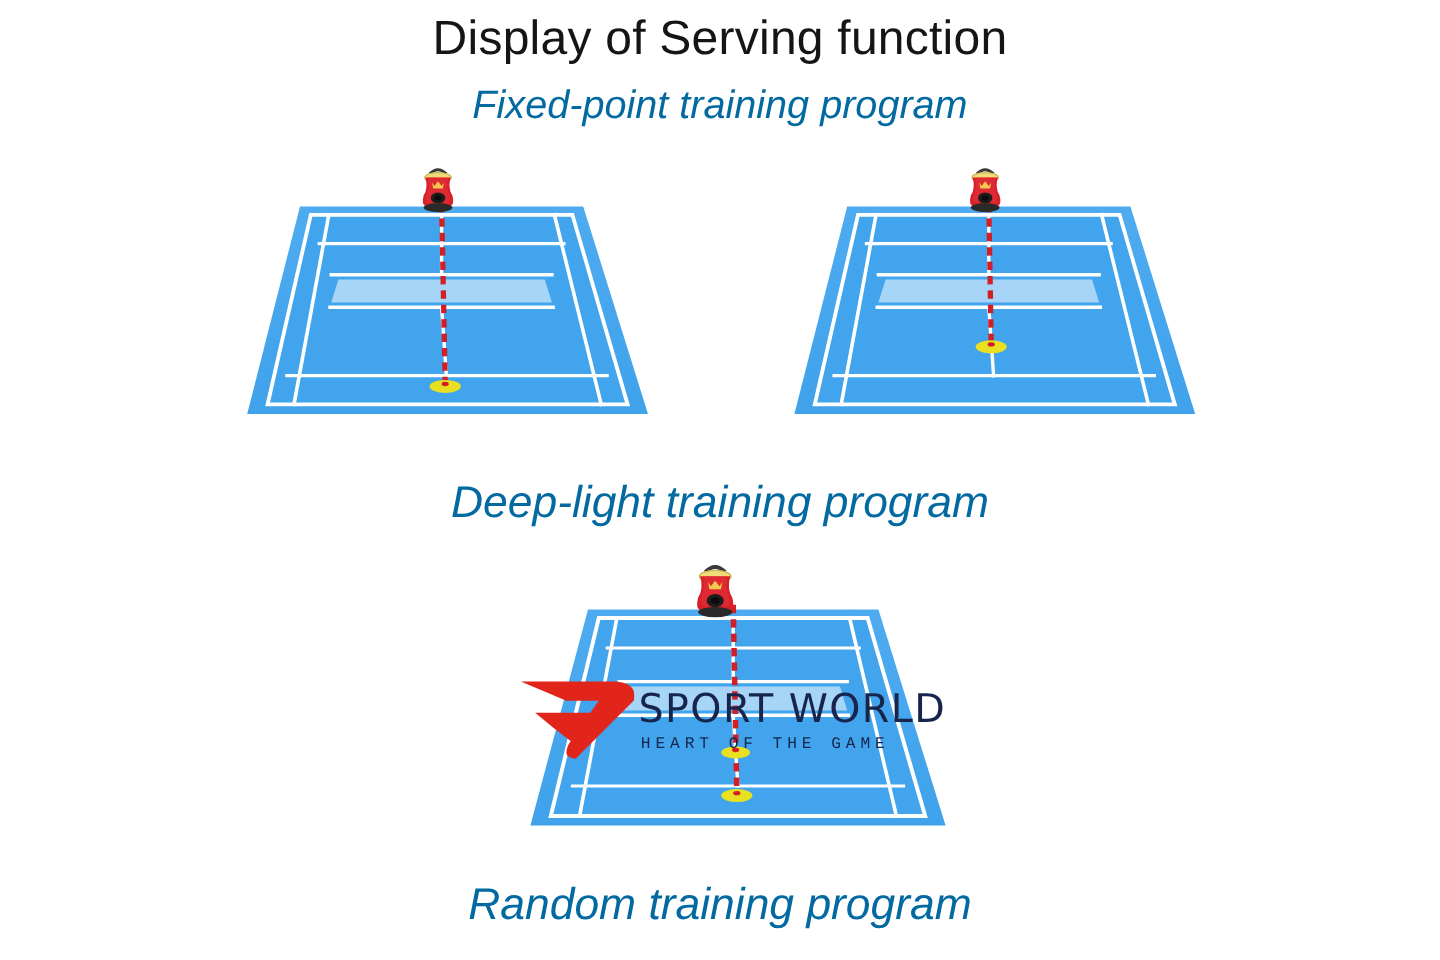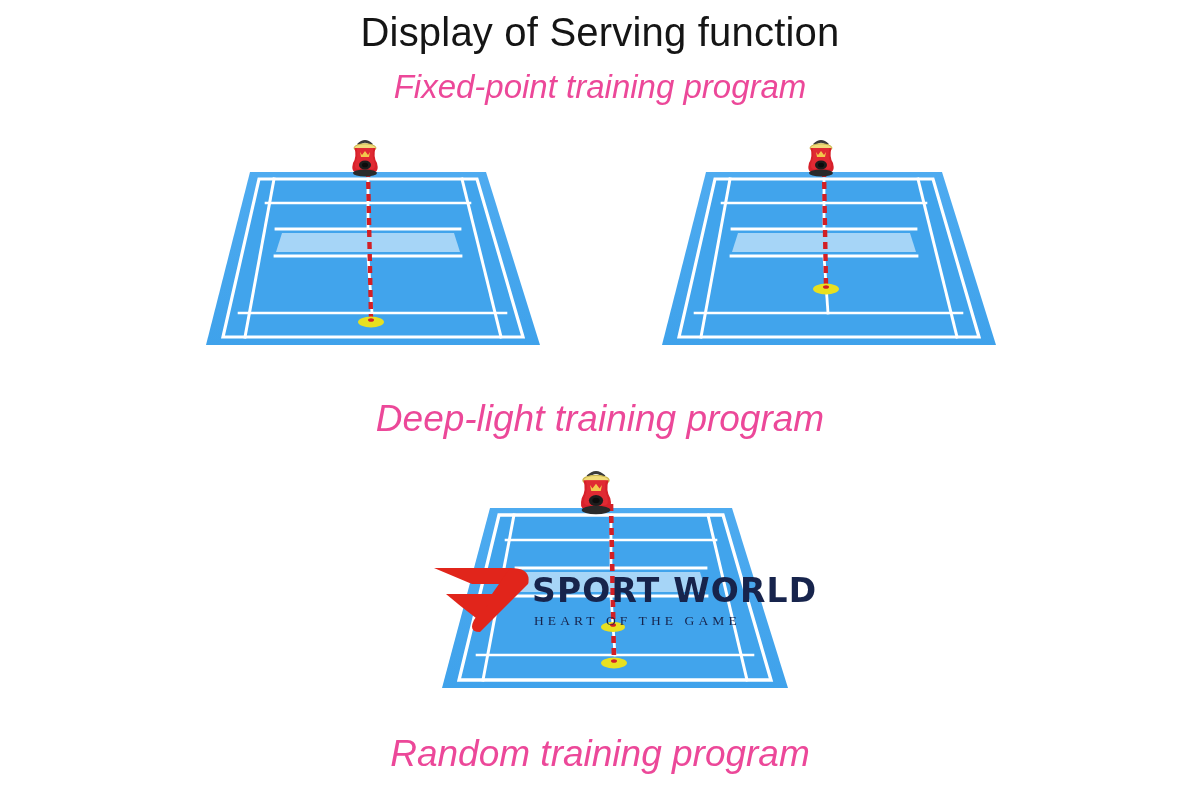--- a/index.html
+++ b/index.html
@@ -11,21 +11,21 @@
   #stage{position:absolute;left:0;top:0;width:1200px;height:596px;}
 
   
   .title{
     position:absolute;left:0;width:1200px;text-align:center;
     font-size:40px;font-weight:400;color:#151515;letter-spacing:.2px;
     white-space:nowrap;
   }
   .caption{
     position:absolute;left:0;width:1200px;text-align:center;
-    font-style:italic;font-weight:400;color:#ec4899;white-space:nowrap;
+    font-style:italic;font-weight:400;color:#0369a1;white-space:nowrap;
   }
   #cap-fixed  {top:68px;font-size:33px;}
   #cap-deep   {top:398px;font-size:37px;}
   #cap-random {top:733px;font-size:37px;}
   #main-title {top:10px;}
 
   
   .court{position:absolute;}
   .court svg{display:block;overflow:visible;}
 
@@ -34,29 +34,29 @@
   .machine svg{display:block;}
 
   
   #watermark{
     position:absolute;left:432px;top:552px;width:350px;height:92px;
     pointer-events:none;
   }
   #wm-swoosh{position:absolute;left:0px;top:6px;width:108px;height:78px;}
   #wm-name{
     position:absolute;left:100px;top:22px;width:250px;
-    font-size:33px;font-weight:700;color:#17244c;
+    font-size:33px;font-weight:400;color:#17244c;
     letter-spacing:1.2px;line-height:1;white-space:nowrap;
     font-family:"DejaVu Sans","Liberation Sans",sans-serif;
   }
   #wm-tag{
     position:absolute;left:102px;top:62px;width:250px;
     font-size:13.5px;font-weight:400;color:#17244c;
     letter-spacing:4.1px;line-height:1;white-space:nowrap;
-    font-family:Liberation Serif, serif;
+    font-family:Liberation Mono, monospace;
   }
 </style>
 </head>
 <body>
 
 <div id="stage">
 
   <div class="title" id="main-title">Display of Serving function</div>
 
   <div class="caption" id="cap-fixed">Fixed-point training program</div>

